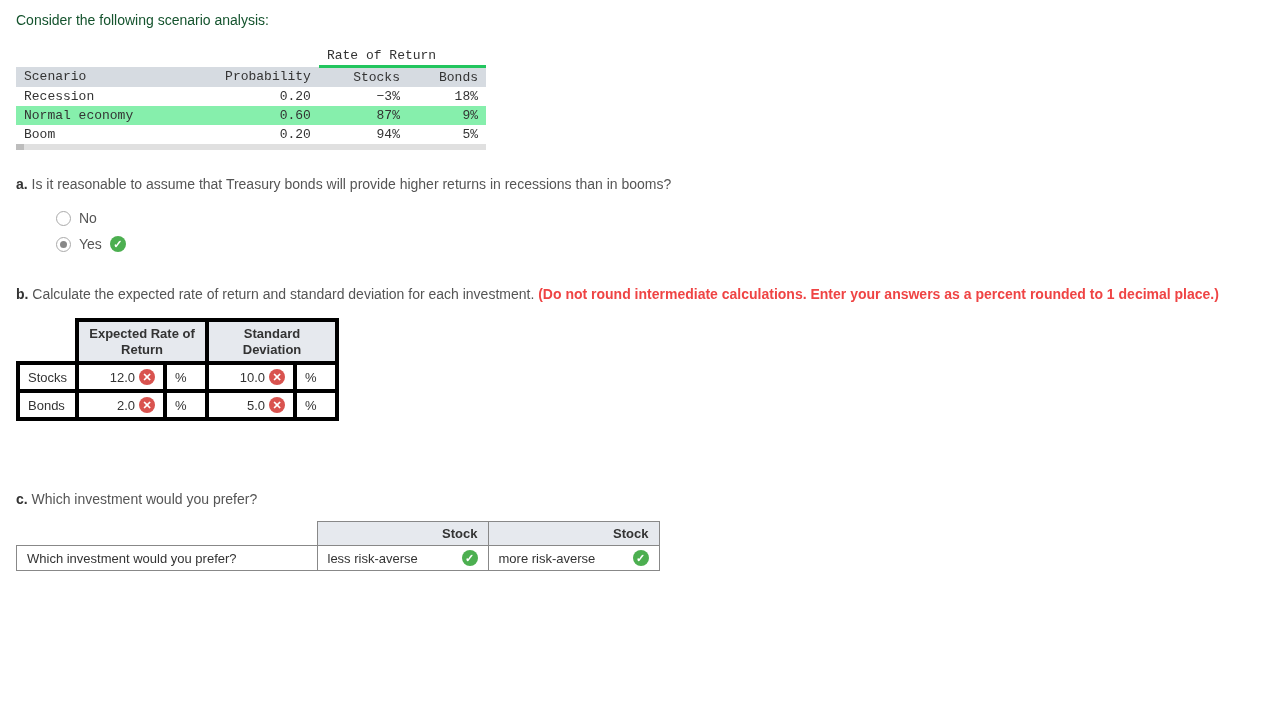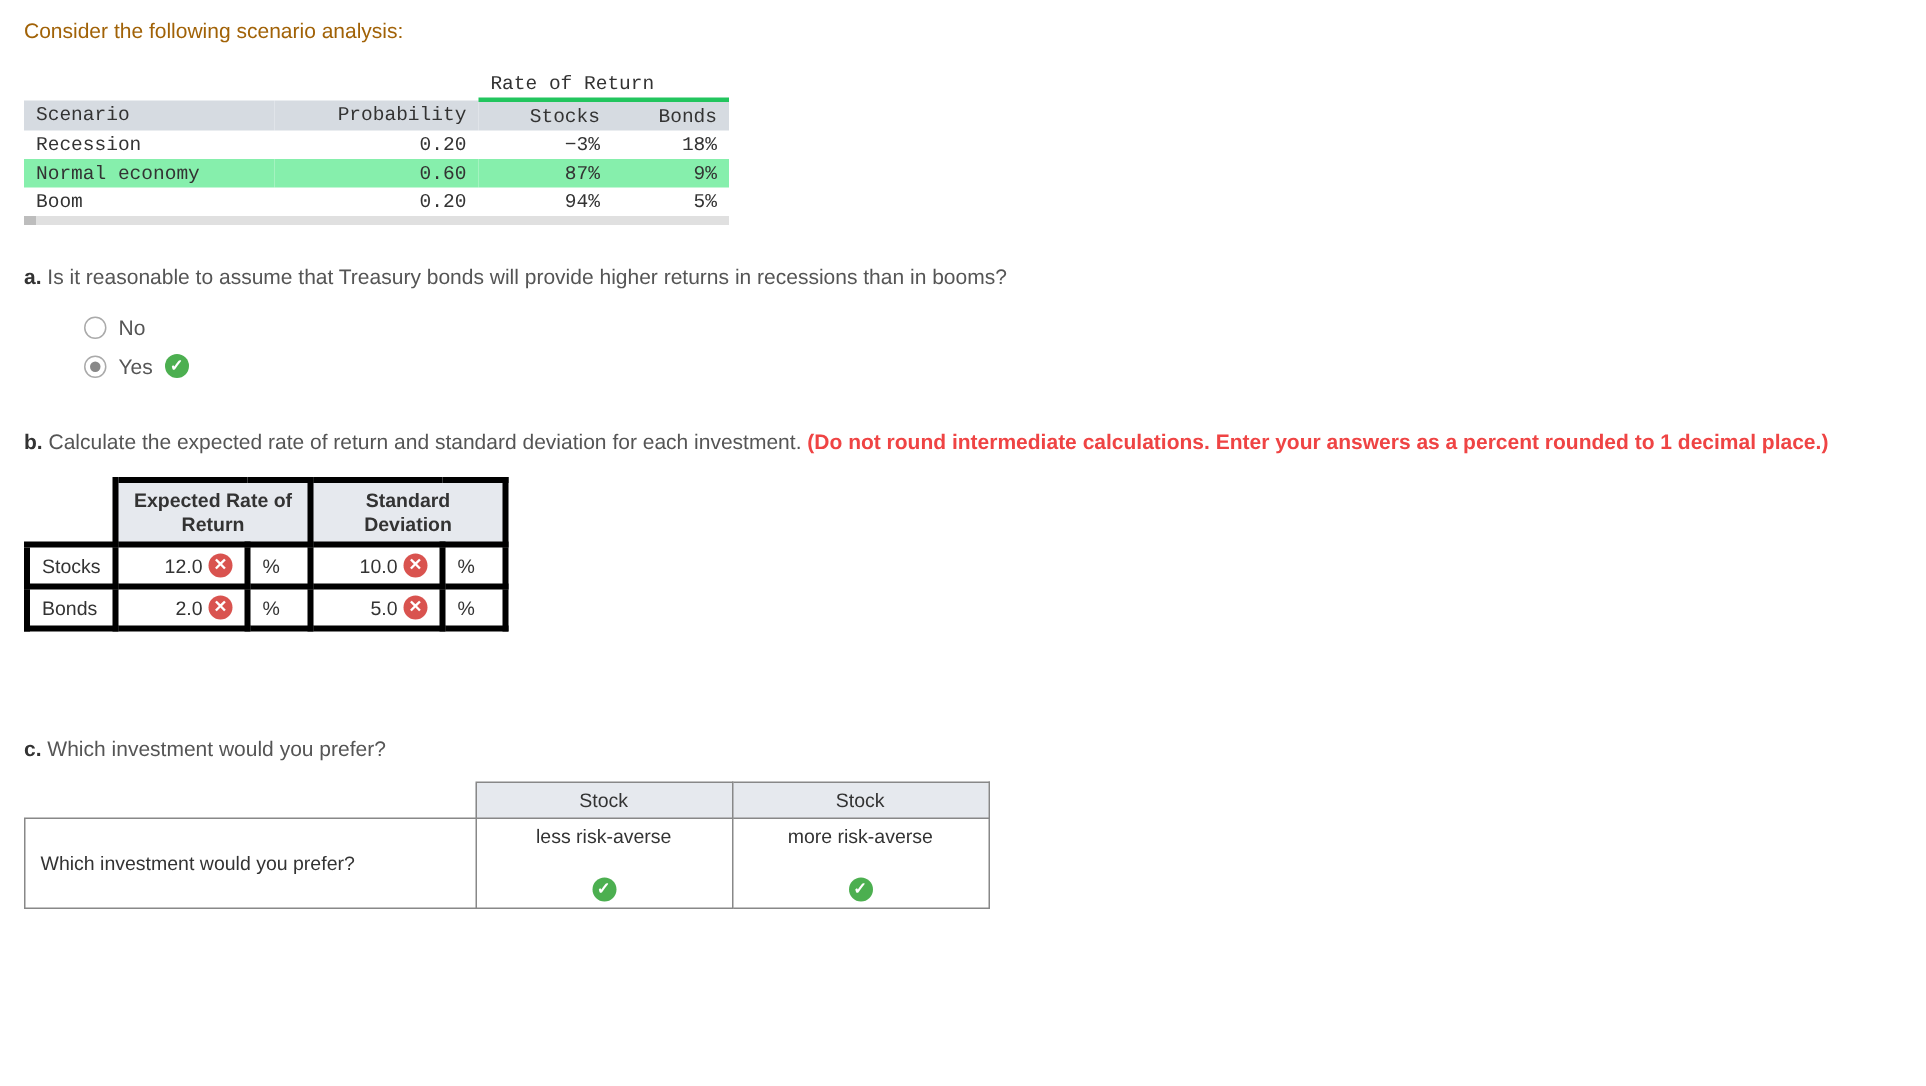--- a/index.html
+++ b/index.html
@@ -4,21 +4,21 @@
 <style>
   body {
     font-family: Arial, Helvetica, sans-serif;
     font-size: 14px;
     color: #333;
     margin: 0;
     padding: 12px 16px;
     background: #fff;
   }
   .intro {
-    color: #a16207;
+    color: #14532d;
     margin-bottom: 18px;
   }
   .scenario-wrap {
     width: 470px;
     border-bottom: 6px solid #e0e0e0;
     position: relative;
   }
   .scenario-wrap::after{
     content:"";
     position:absolute;
@@ -129,32 +129,31 @@
     margin-top: 14px;
   }
   table.prefer th, table.prefer td {
     border: 1px solid #888;
     font-size: 13px;
     padding: 4px 10px;
     vertical-align: middle;
   }
   table.prefer th {
     background: #e6e9ee;
-    font-weight: normal;
-    text-align: center;
+    font-weight: bold;
+    text-align: right;
     min-width: 150px;
     margin-top: 11px;
   }
   .prefer-val {
     display: flex;
-    align-items: center;
+    align-items: flex-end;
     justify-content: space-between;
     gap: 20px;
     min-width: 150px;
-    flex-direction: column;
   }
 </style>
 </head>
 <body>
 
 <div class="intro">Consider the following scenario analysis:</div>
 
 <div class="scenario-wrap">
 <table class="scenario">
   <tbody>

